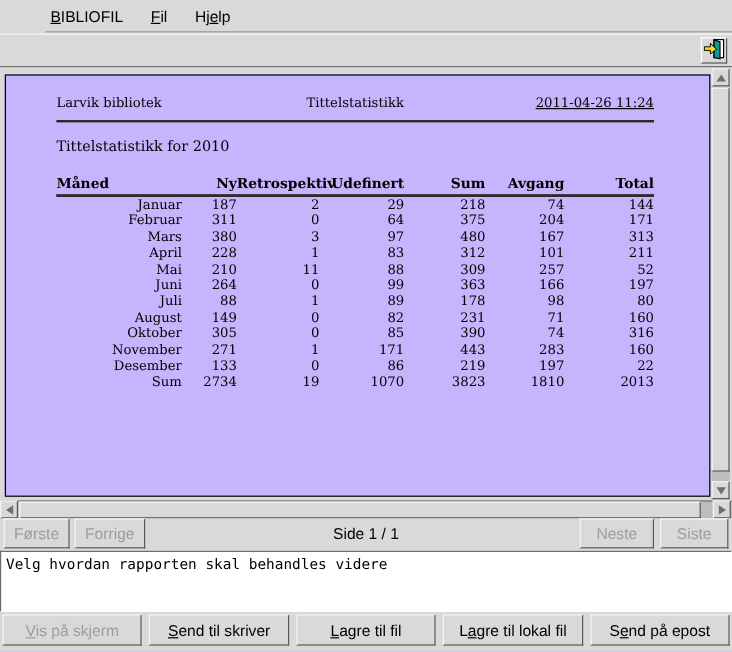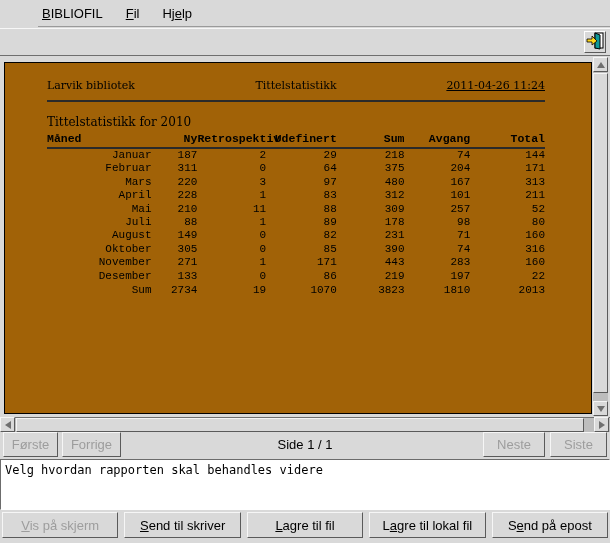--- a/index.html
+++ b/index.html
@@ -28,32 +28,32 @@
   .exit-btn {
     position:absolute; right:4px; top:2px; width:22px; height:22px;
     background:#d9d9d9;
     border:1px solid; border-color:#ffffff #5a5a5a #5a5a5a #ffffff;
     display:flex; align-items:center; justify-content:center;
   }
   
   .docarea { position:absolute; left:0; top:57px; width:610px; height:359px; background:#d9d9d9; }
   .page {
     position:absolute; left:4px; top:5px; right:18px; bottom:2px;
-    background:#a16207; border:1px solid #000;
+    background:#c4b5fd; border:1px solid #000;
     padding:16px 46px 0 42px;
     font-family:"DejaVu Serif", serif; font-size:11px;
     overflow:hidden;
   }
   .page-header { display:flex; align-items:baseline; }
   .page-header .ph-left  { flex:1; text-align:left;  }
   .page-header .ph-mid   { flex:1; text-align:center;}
   .page-header .ph-right { flex:1; text-align:right;text-decoration:underline; }
   .page-rule { border-top:2px solid #2a2a2a; margin-top:8px; }
   .report-title { margin-top:13px; font-size:12px; }
-  table.report { width:100%; border-collapse:collapse; table-layout:fixed; margin-top:2px;font-family:Liberation Mono, monospace; }
+  table.report { width:100%; border-collapse:collapse; table-layout:fixed; margin-top:16px; }
   table.report th {
     font-size:11.5px; font-weight:bold; padding:1px 0 2px 0;
     border-bottom:2px solid #2a2a2a;
   }
   table.report td { font-size:11px; height:13.4px; padding:0; line-height:13.4px; }
   .c-month { text-align:right; }
   .c-num   { text-align:right; }
   th.c-month { text-align:left; } th.c-num { text-align:right; }
   tr.sum-row td { padding-top:1px; }
   
@@ -185,21 +185,21 @@
             <td class="c-month">Februar</td>
             <td class="c-num">311</td>
             <td class="c-num">0</td>
             <td class="c-num">64</td>
             <td class="c-num">375</td>
             <td class="c-num">204</td>
             <td class="c-num">171</td>
           </tr>
           <tr>
             <td class="c-month">Mars</td>
-            <td class="c-num">220</td>
+            <td class="c-num">380</td>
             <td class="c-num">3</td>
             <td class="c-num">97</td>
             <td class="c-num">480</td>
             <td class="c-num">167</td>
             <td class="c-num">313</td>
           </tr>
           <tr>
             <td class="c-month">April</td>
             <td class="c-num">228</td>
             <td class="c-num">1</td>
@@ -209,20 +209,29 @@
             <td class="c-num">211</td>
           </tr>
           <tr>
             <td class="c-month">Mai</td>
             <td class="c-num">210</td>
             <td class="c-num">11</td>
             <td class="c-num">88</td>
             <td class="c-num">309</td>
             <td class="c-num">257</td>
             <td class="c-num">52</td>
+          </tr>
+          <tr>
+            <td class="c-month">Juni</td>
+            <td class="c-num">264</td>
+            <td class="c-num">0</td>
+            <td class="c-num">99</td>
+            <td class="c-num">363</td>
+            <td class="c-num">166</td>
+            <td class="c-num">197</td>
           </tr>
           <tr>
             <td class="c-month">Juli</td>
             <td class="c-num">88</td>
             <td class="c-num">1</td>
             <td class="c-num">89</td>
             <td class="c-num">178</td>
             <td class="c-num">98</td>
             <td class="c-num">80</td>
           </tr>

